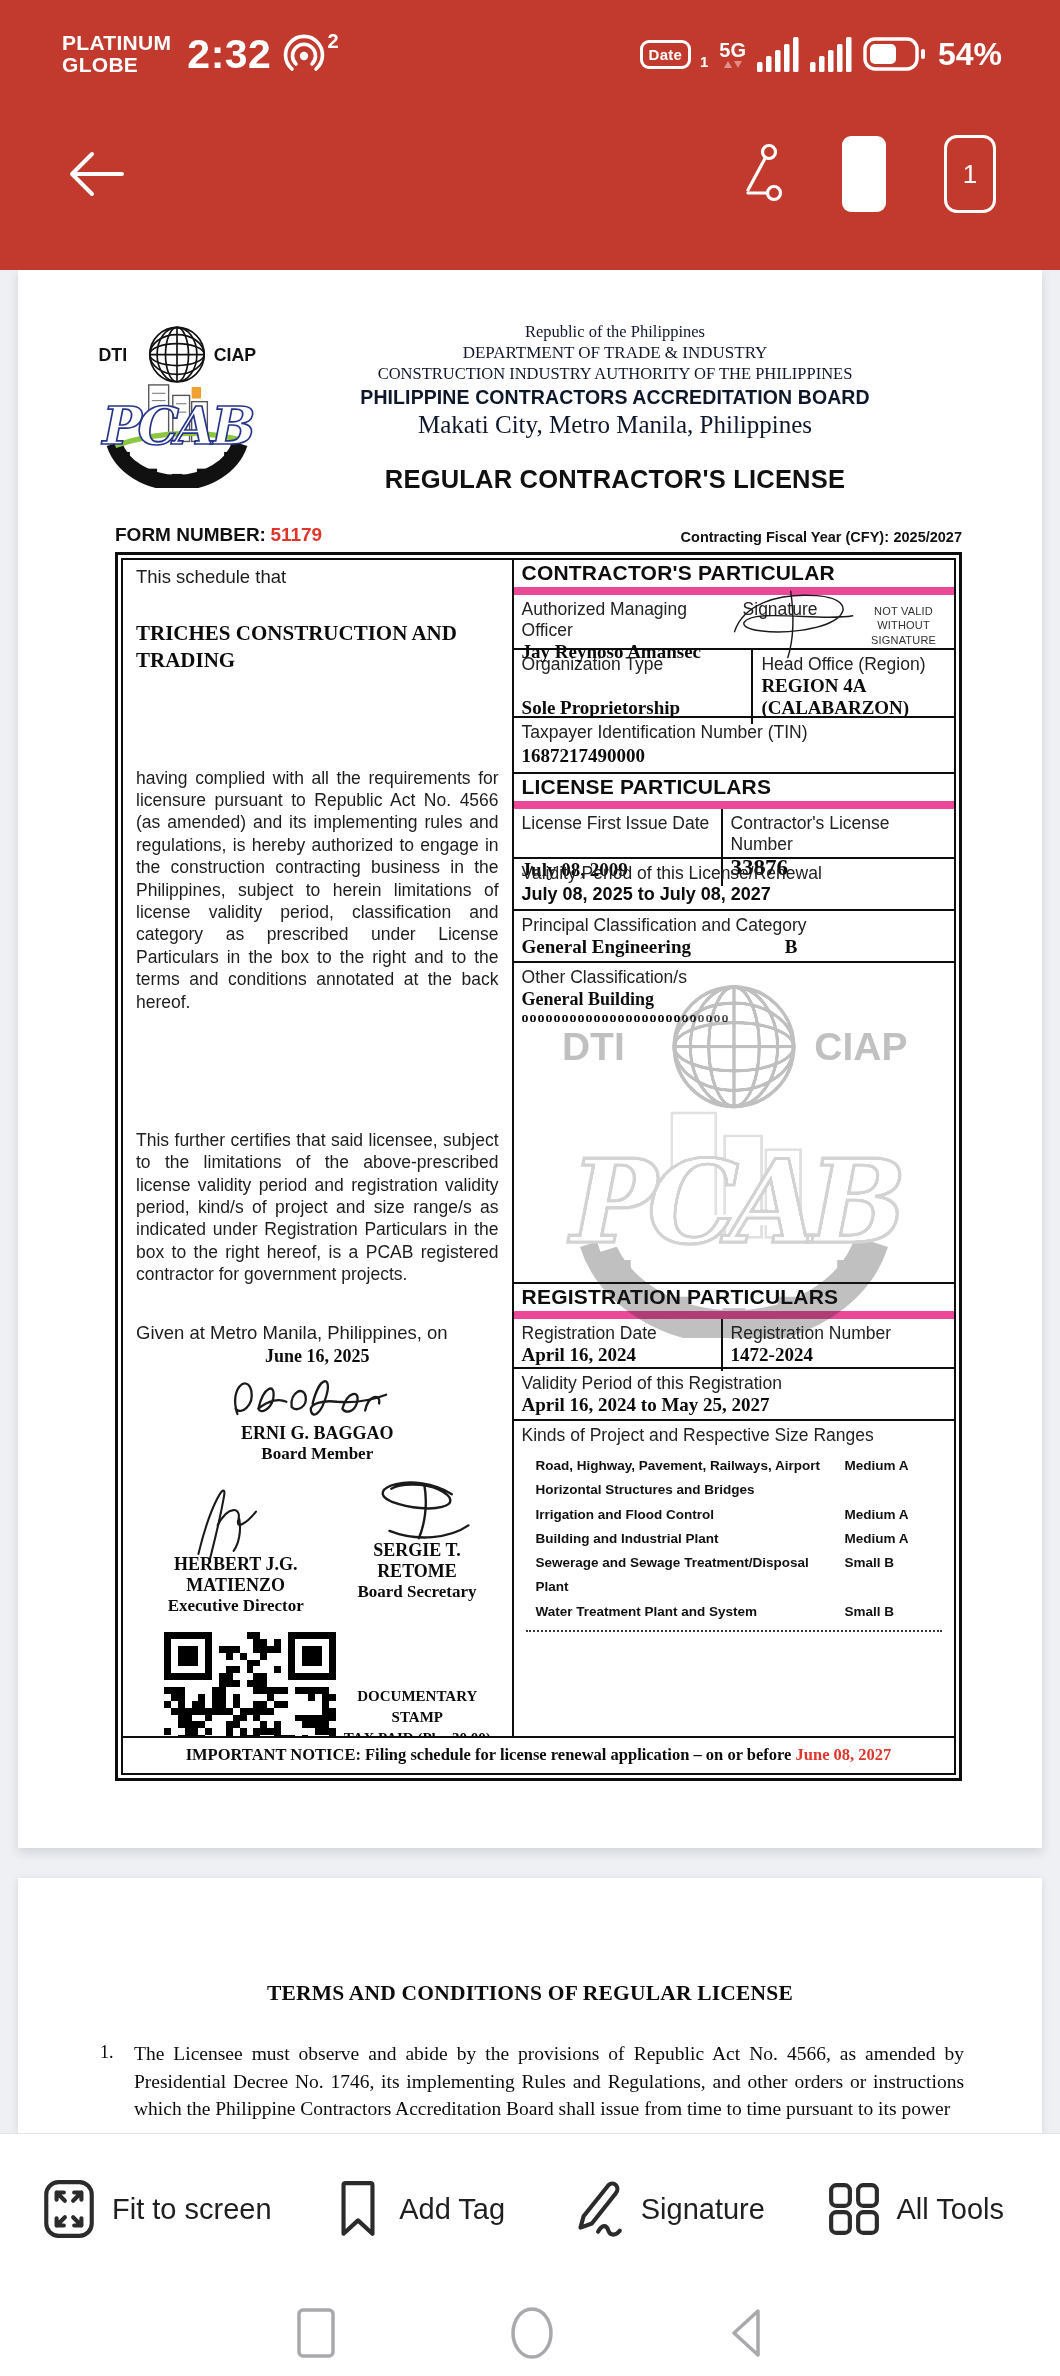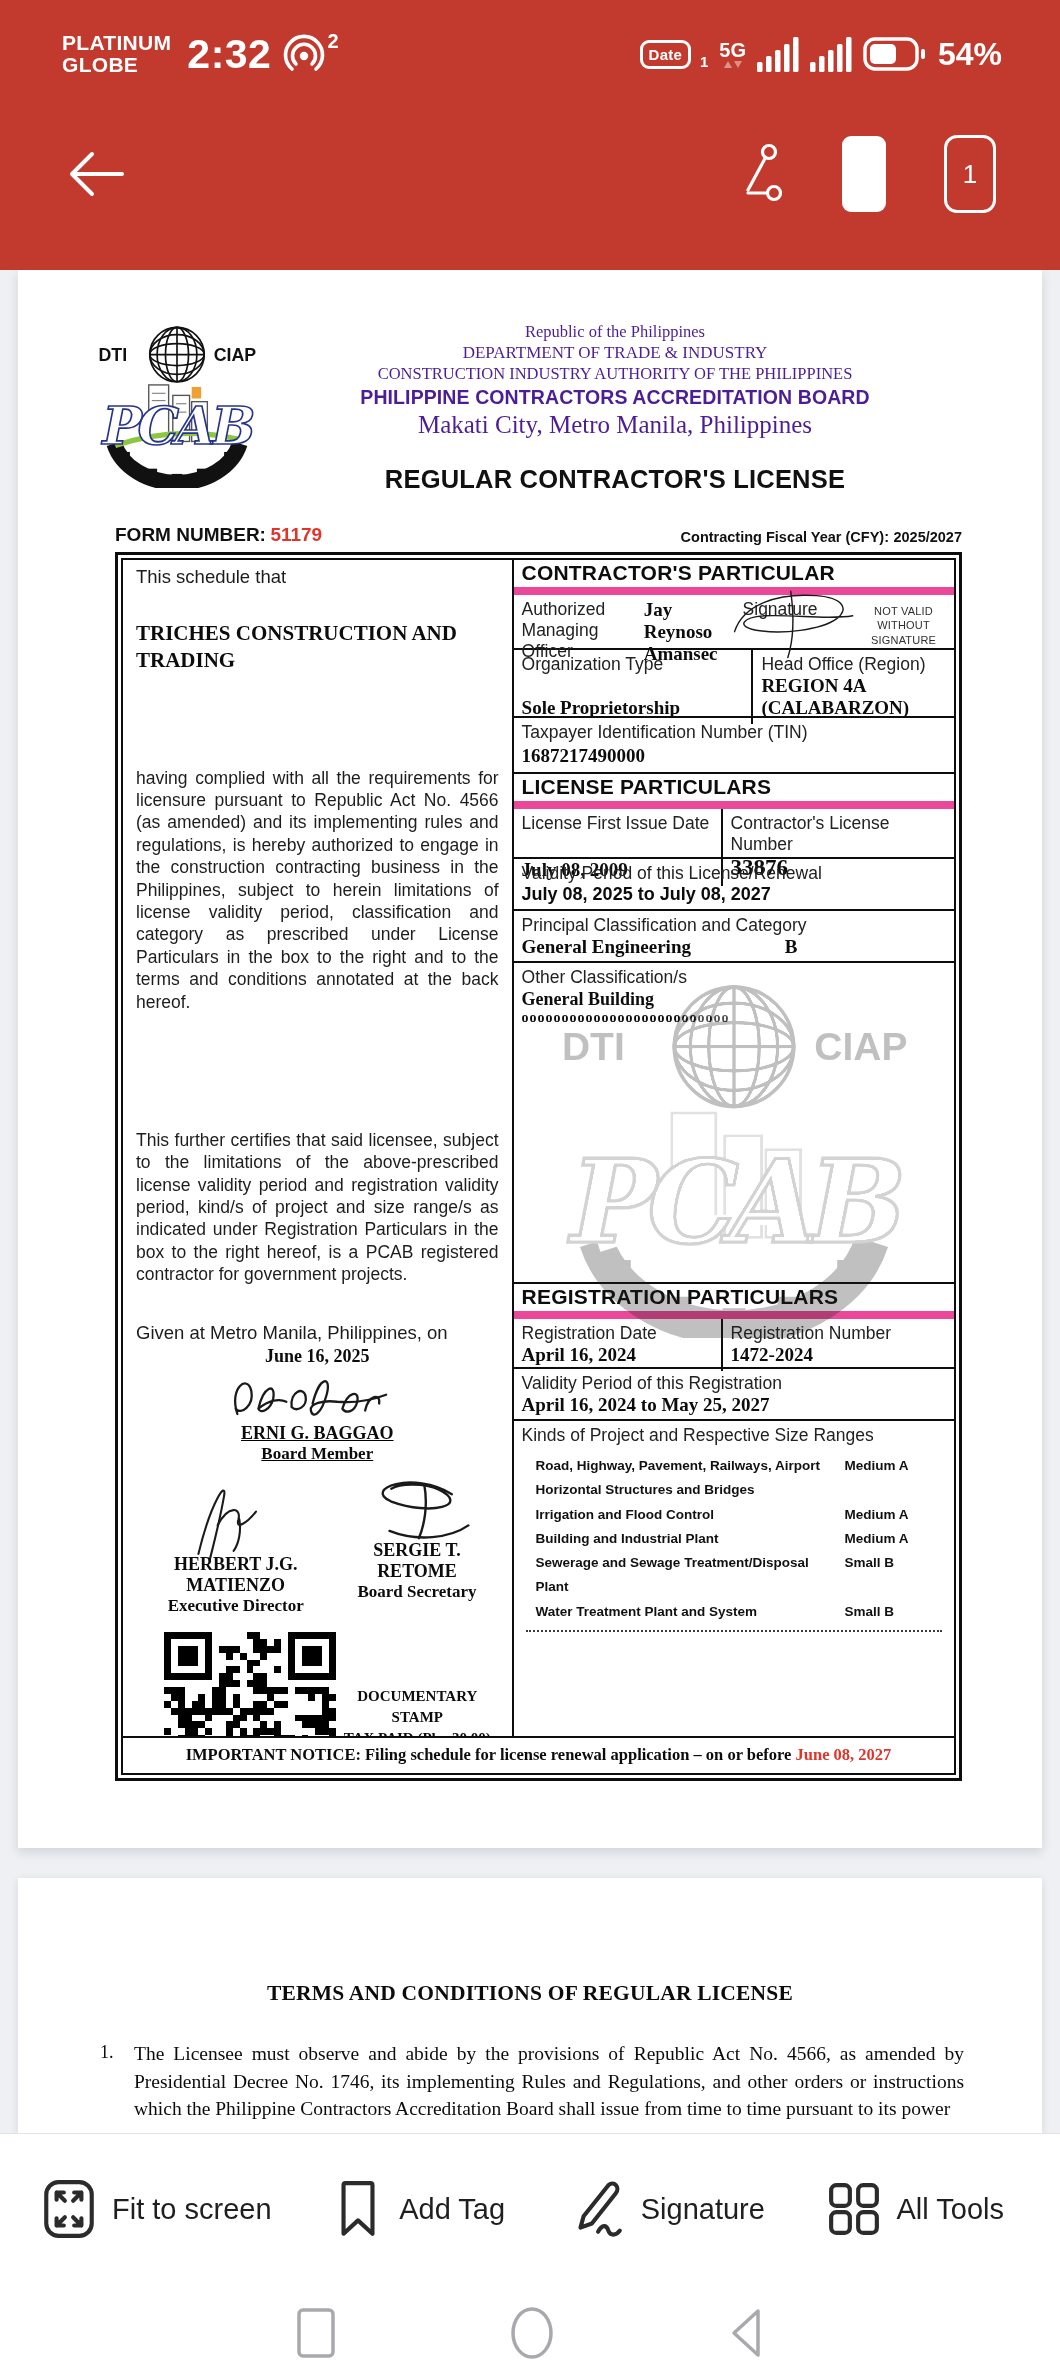--- a/index.html
+++ b/index.html
@@ -31,21 +31,21 @@
   
   .content { flex:none; height:1863px; background:#eef0f3; overflow:hidden; }
   .page1 { background:#fff; margin:0 18px; height:1578px; position:relative; overflow:hidden; box-shadow:0 4px 10px rgba(40,50,70,.15); }
   .page-gap { height:30px; }
   .page2 { background:#fff; margin:0 18px; height:255px; overflow:hidden; box-shadow:0 2px 8px rgba(40,50,70,.12); }
   .doc-head { position:relative; padding-top:52px; }
   .emblem-box { position:absolute; left:70px; top:50px; width:178px; }
   .emblem { width:100%; display:block; }
   .em-side { font-family:"Liberation Sans",sans-serif; font-size:17px; font-weight:bold; fill:#111; }
   .em-pcab { font-family:"DejaVu Serif",serif; font-size:50px; font-weight:bold; font-style:italic; fill:#fff; stroke:#27348b; stroke-width:1.6px; letter-spacing:-4px; }
-  .head-text { margin:0 60px 0 230px; text-align:center; color:#4c1d95; }
+  .head-text { margin:0 60px 0 230px; text-align:center; color:#0f172a; }
   .h-line1 { font-family:"Liberation Serif",serif; font-size:16.5px; }
   .h-line2 { font-family:"Liberation Serif",serif; font-size:17px; margin-top:1px; }
   .h-line3 { font-family:"Liberation Serif",serif; font-size:16.5px; margin-top:1px; }
   .h-line4 { font-size:19.5px; font-weight:bold; margin-top:2px; letter-spacing:.1px; }
   .h-line5 { font-family:"Liberation Serif",serif; font-size:25px; margin-top:2px; }
   .doc-title { text-align:center; font-size:25.5px; font-weight:bold; margin:26px 60px 0 230px; color:#111; letter-spacing:.2px; }
 
   .form-row { display:flex; align-items:flex-end; justify-content:space-between; margin:30px 80px 6px 97px; }
   .form-label { font-size:19px; font-weight:bold; color:#111; }
   .red-val { color:#e0352b; }
@@ -58,40 +58,40 @@
   .col-left { border-right:2px solid #0d0d0d; padding:6px 13px 0 13px; display:flex; flex-direction:column; overflow:hidden; }
   .col-right { display:flex; flex-direction:column; overflow:hidden; }
 
   .certifies { font-size:18.5px; color:#1c1c1c; }
   .company { font-family:"Liberation Serif",serif; font-weight:bold; font-size:21px; margin-top:32px; line-height:1.3; color:#0c0c0c; }
   .para { font-size:17.5px; color:#1d1d1d; text-align:justify; line-height:1.28; }
   .para1 { margin-top:92px; }
   .para2 { margin-top:116px; }
   .given-line { font-size:18.5px; color:#1c1c1c; margin-top:36px; }
   .given-date { font-family:"Liberation Serif",serif; font-weight:bold; font-size:18px; text-align:center; margin-top:2px; color:#0c0c0c; }
-  .sig-center { text-align:center; margin-top:-2px;text-decoration:underline; }
+  .sig-center { text-align:center; margin-top:-2px; }
   .sig-svg { stroke:#1a1a1a; fill:none; stroke-width:2.6; stroke-linecap:round; }
   .sig-name { font-family:"Liberation Serif",serif; font-weight:bold; font-size:18px; color:#0c0c0c; margin-top:-16px; }
   .sig-title { font-family:"Liberation Serif",serif; font-weight:bold; font-size:17px; color:#0c0c0c; }
   .sig-pair { display:grid; grid-template-columns:55% 45%; margin-top:10px; }
   .sig-cell { text-align:center; }
   .qr-row { display:flex; margin-top:16px; align-items:center; }
   .qr-box { width:172px; height:172px; margin-left:28px; flex:none; }
   .stamp-text { flex:1; text-align:center; font-family:"Liberation Serif",serif; font-weight:bold; font-size:15px; line-height:1.4; color:#0c0c0c; }
 
   .sect { font-size:21px; font-weight:bold; color:#0d0d0d; padding:1px 8px 2px 8px; border-bottom:8px solid #ec4899; letter-spacing:.2px; }
   .sect.topline { border-top:2px solid #0d0d0d; }
   .rrow { border-bottom:2px solid #0d0d0d; padding:4px 8px 5px 8px; display:flex; flex-direction:column; justify-content:space-between; }
   .rlabel { font-size:17.5px; color:#222; }
   .rvalue { font-family:"Liberation Serif",serif; font-weight:bold; font-size:19px; color:#0c0c0c; }
   .split { display:grid; padding:0; }
   .split > div { padding:4px 8px 5px 8px; display:flex; flex-direction:column; justify-content:space-between; }
   .split > div + div { border-left:2px solid #0d0d0d; }
   .amo-row { position:relative; height:55px; padding:0; display:grid; grid-template-columns:52% 26% 22%; border-bottom:2px solid #0d0d0d; }
-  .amo-cell { padding:4px 0 4px 8px; display:flex; flex-direction:row; justify-content:space-between; }
+  .amo-cell { padding:4px 0 4px 8px; display:flex; flex-direction:column; justify-content:space-between; }
   .sig-label { font-size:17.5px; color:#222; padding-top:4px; }
   .not-valid { font-size:11px; color:#2f2f2f; text-align:center; line-height:1.3; padding:9px 4px 0 0; letter-spacing:.2px; }
   .amo-sig { position:absolute; left:40%; top:-8px; width:200px; height:72px; }
   .org-row { grid-template-columns:54% 46%; height:68px; border-bottom:2px solid #0d0d0d; }
   .lic1-row { grid-template-columns:47% 53%; height:50px; border-bottom:2px solid #0d0d0d; } .h52 { height:52px; } .h56 { height:56px; } .h64{height:64px;}
   .pc-line { display:flex; }
   .pc-name { width:62%; }
   .other-row { justify-content:flex-start; gap:1px; }
   .o-chain { font-family:"Liberation Serif",serif; font-weight:bold; font-size:14px; letter-spacing:1px; color:#0c0c0c; line-height:1; }
   .wm-block { height:255px; display:flex; align-items:center; justify-content:center; }

